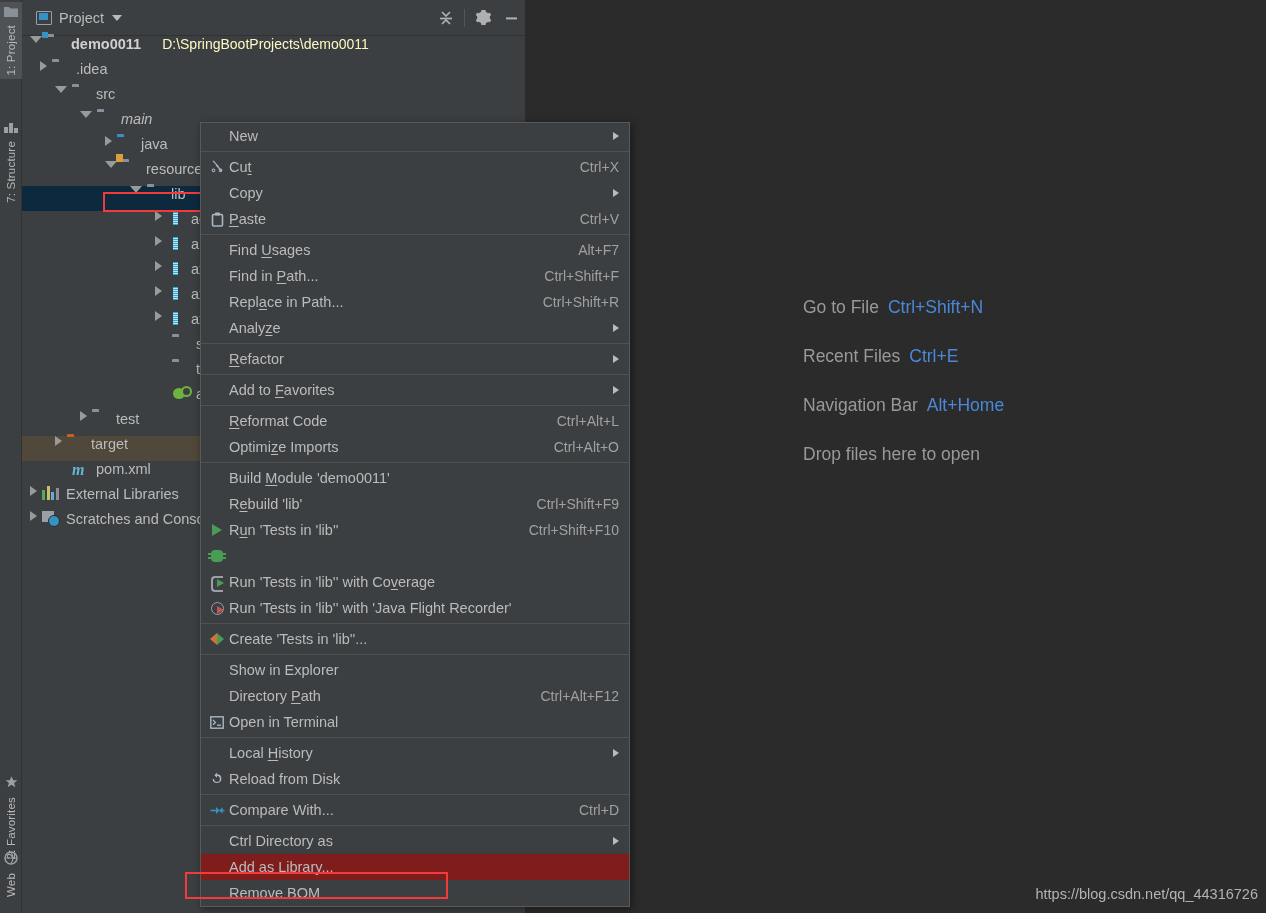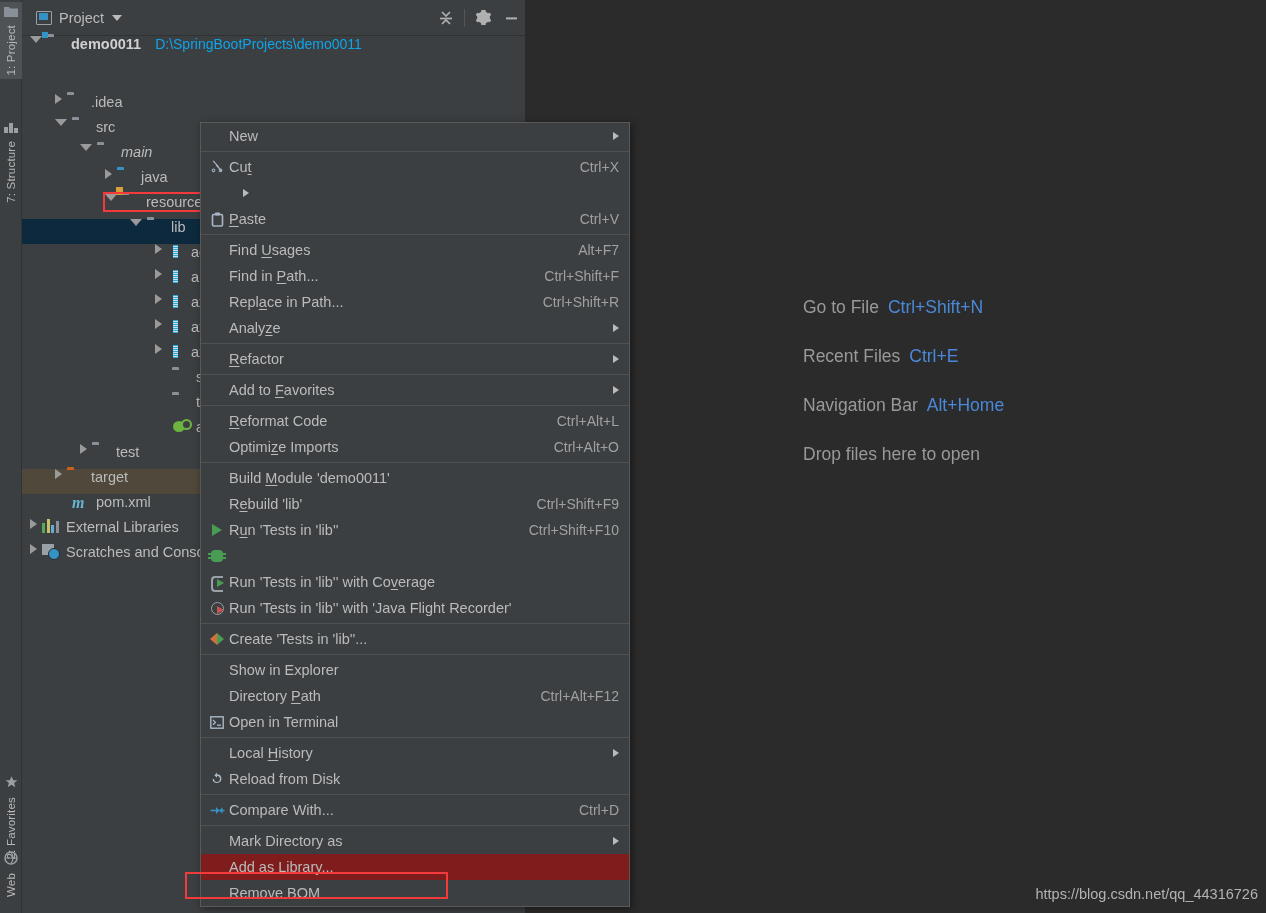--- a/index.html
+++ b/index.html
@@ -72,21 +72,21 @@
   .pp-tool { width: 28px; height: 30px; display: flex; align-items: center; justify-content: center; }
   .pp-sep { width: 1px; height: 18px; background: #555; margin: 0 4px; }
 
   .tree { position: absolute; left: 0; top: 36px; width: 503px; }
   .row {
     height: 25px; display: flex; align-items: flex-start;
     white-space: nowrap; position: relative;
   }
   .row-label { color: #bbbbbb; font-size: 14.5px; }
   .row-label.bold { font-weight: bold; color: #d0d0d0; }
-  .row-sub { color: #0ea5e9; font-size: 14px; margin-left: 14px; }
+  .row-sub { color: #fef9c3; font-size: 14px; margin-left: 21px; }
   .row.sel-lib { background: #0d293e; }
   .row.hover-target { background: #4f483b; }
 
   .tw {
     width: 0; height: 0; margin-right: 5px;
     border-top: 5px solid transparent; border-bottom: 5px solid transparent;
     border-left: 7px solid #9a9a9a;
   }
   .tw.open {
     border-left: 6px solid transparent; border-right: 6px solid transparent;
@@ -267,21 +267,21 @@
     </span>
   </div>
 
   <div class="tree" id="tree">
         <div class="row" style="padding-left: 8px;">
           <span class="tw open"></span>
           <span class="ico"><span class="folder"><span class="badge-src"></span></span></span>
           <span class="row-label bold">demo0011</span>
           <span class="row-sub">D:\SpringBootProjects\demo0011</span>
         </div>
-        <div class="row" style="padding-left: 33px; margin-top: 33px;">
+        <div class="row" style="padding-left: 18px;">
           <span class="tw "></span>
           <span class="ico"><span class="folder"></span></span>
           <span class="row-label">.idea</span>
         </div>
         <div class="row" style="padding-left: 33px;">
           <span class="tw open"></span>
           <span class="ico"><span class="folder"></span></span>
           <span class="row-label">src</span>
         </div>
         <div class="row" style="padding-left: 58px; font-style: italic;">
@@ -392,20 +392,21 @@
         <span class="mi-ico">
           <svg width="14" height="14" viewBox="0 0 24 24">
             <path fill="#a9b7c6" d="M9.6 9.2L19 19.5l1.4-1.3-7.9-9.8zM4.5 2.2L14 12.6l1.4-1.4L6.2 1zM6 14.5a3.2 3.2 0 100 6.4 3.2 3.2 0 000-6.4zm0 4.7a1.5 1.5 0 110-3 1.5 1.5 0 010 3zM18 14.5a3.2 3.2 0 100 6.4 3.2 3.2 0 000-6.4zm0 4.7a1.5 1.5 0 110-3 1.5 1.5 0 010 3z"></path>
           </svg>
         </span>
         <span class="mi-label">Cu<u>t</u></span>
         <span class="mi-key">Ctrl+X</span>
       </div>
       <div class="mi">
         <span class="mi-ico"></span>
+        <span class="mi-label">Copy</span>
         <span class="mi-arrow"></span>
       </div>
       <div class="mi">
         <span class="mi-ico">
           <svg width="13" height="15">
             <rect x="1.5" y="2.5" width="10" height="11.5" rx="1.2" fill="none" stroke="#a9b7c6" stroke-width="1.6"></rect>
             <rect x="4" y="0.6" width="5" height="3" rx="0.8" fill="#a9b7c6"></rect>
           </svg>
         </span>
         <span class="mi-label"><u>P</u>aste</span>
@@ -539,21 +540,21 @@
             <path d="M14.5 6.5h-4" stroke="#3592c4" stroke-width="1.6"></path>
             <path d="M12.5 3.2L9.2 6.5l3.3 3.3z" fill="#3592c4"></path>
           </svg>
         </span>
         <span class="mi-label">Compare With...</span>
         <span class="mi-key">Ctrl+D</span>
       </div>
       <div class="mi-sep"></div>
       <div class="mi">
         <span class="mi-ico"></span>
-        <span class="mi-label">Mark Directory as</span>
+        <span class="mi-label">Ctrl Directory as</span>
         <span class="mi-arrow"></span>
       </div>
       <div class="mi selected">
         <span class="mi-ico"></span>
         <span class="mi-label">Add as Library...</span>
       </div>
       <div class="mi">
         <span class="mi-ico"></span>
         <span class="mi-label">Remove BOM</span>
       </div>

